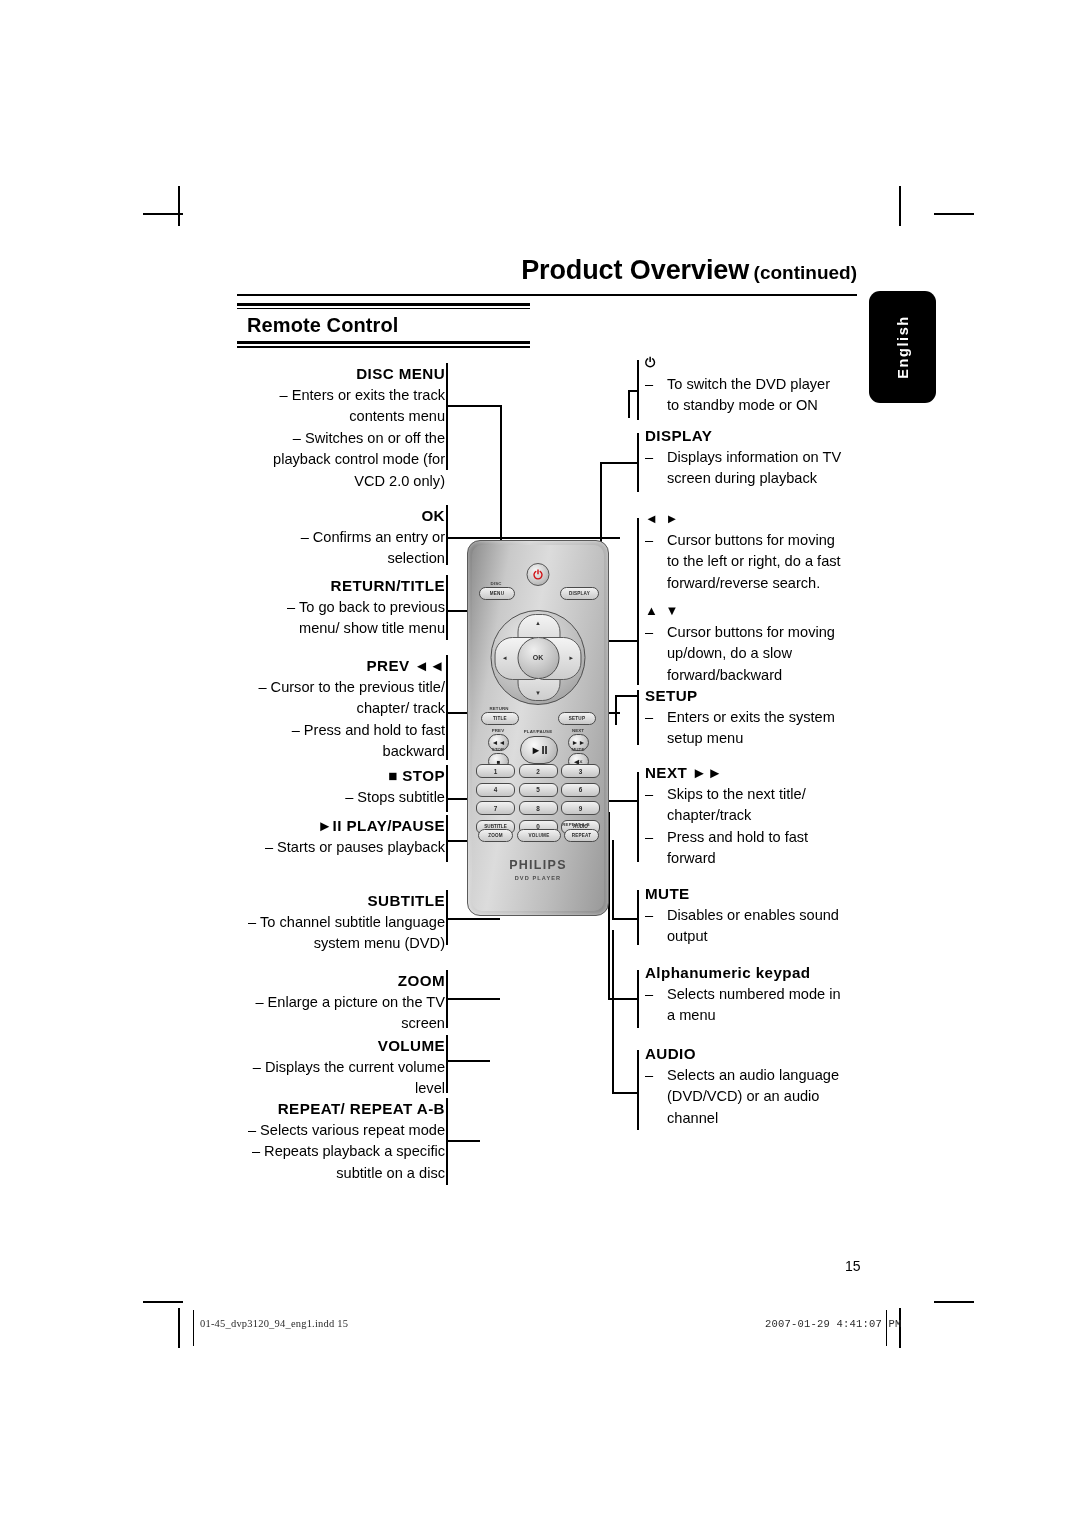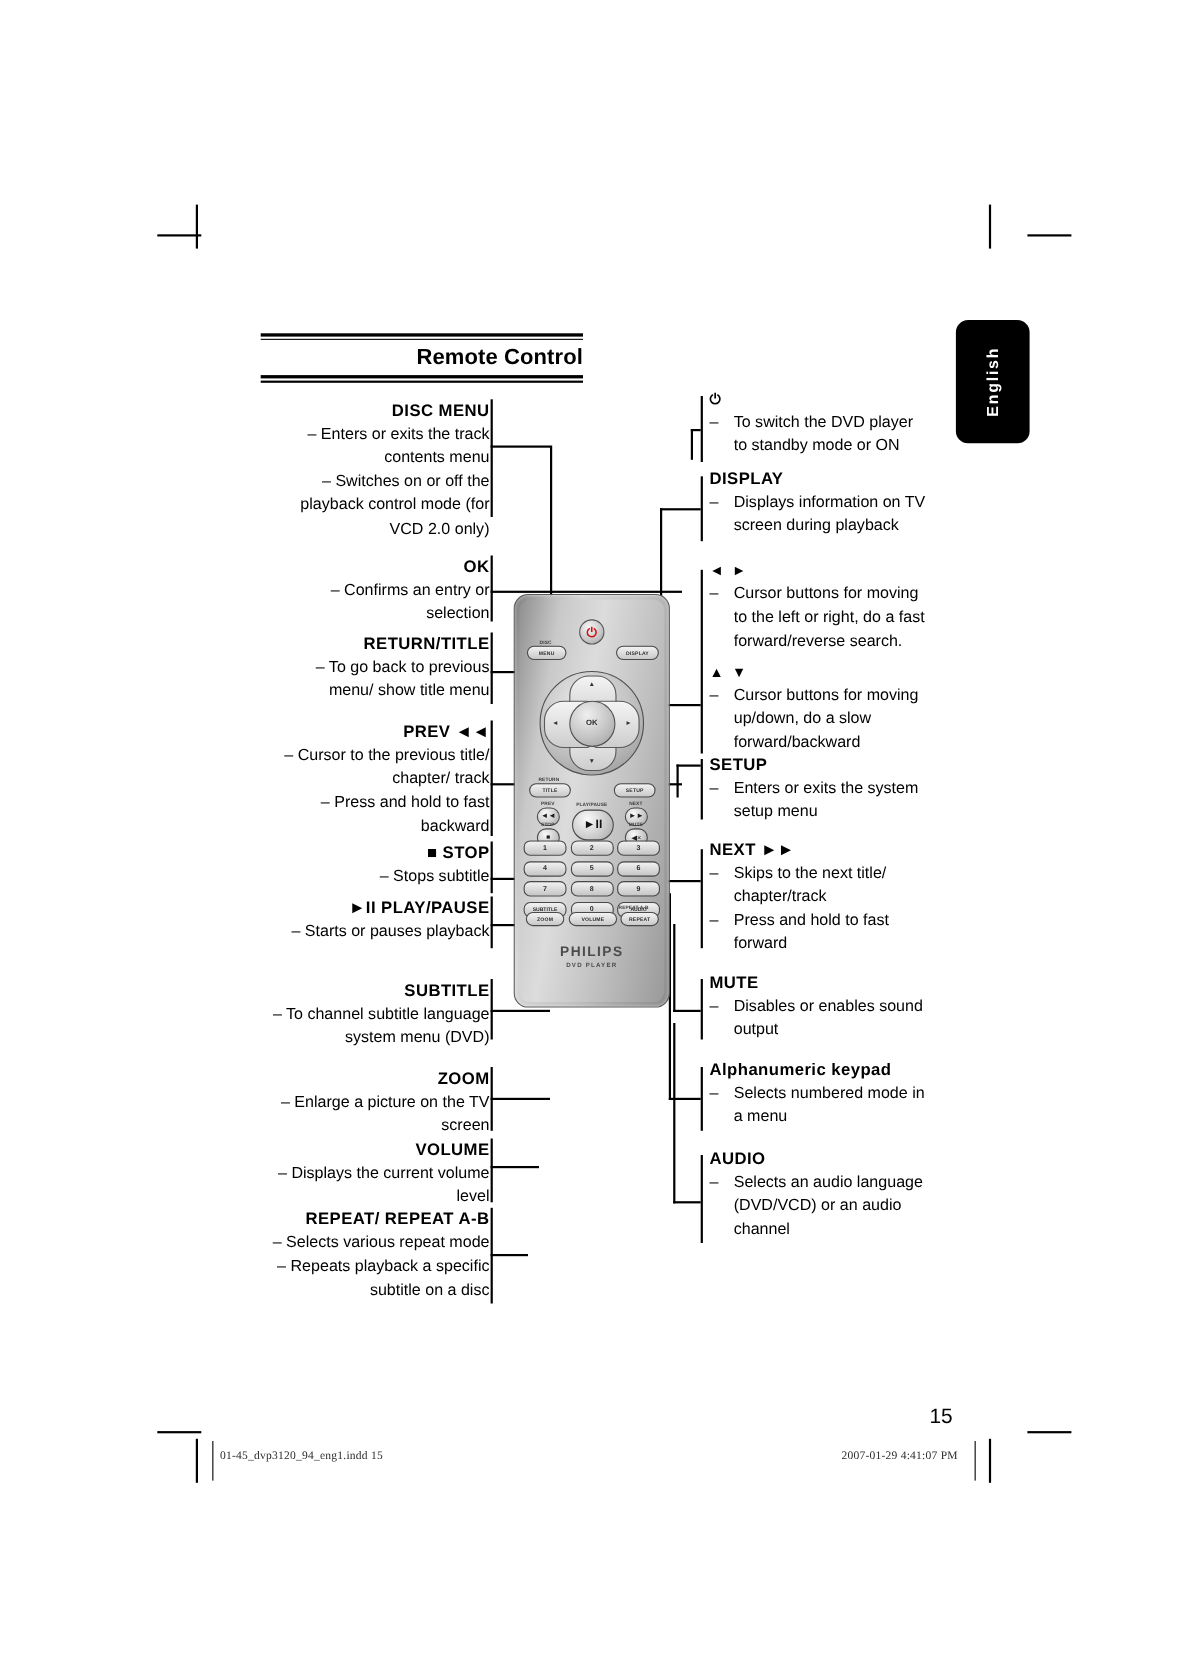--- a/index.html
+++ b/index.html
@@ -14,21 +14,21 @@
   .cm-h{height:1.5px;width:40px;}
 
   
   #page-header{position:absolute;left:237px;top:255px;width:620px;height:46px;}
   #page-header .title-row{position:absolute;right:0;top:0;white-space:nowrap;}
   #page-header .t-main{font-size:27px;font-weight:bold;letter-spacing:-0.1px;}
   #page-header .t-sub{font-size:19px;font-weight:bold;}
   #page-header .rule{position:absolute;left:0;right:0;bottom:5px;height:2.4px;background:#000;}
 
   
-  #section-heading{position:absolute;left:237px;top:303px;width:293px;text-align:right;}
+  #section-heading{position:absolute;left:237px;top:303px;width:293px;}
   #section-heading .bar{height:2.6px;background:#000;}
   #section-heading .bar.thin{height:1.4px;margin-top:2.4px;}
   #section-heading .sec-text{font-size:20px;font-weight:bold;padding:5px 0 4px 10px;letter-spacing:0.1px;}
 
   
   #english-tab{position:absolute;left:869px;top:291px;width:67px;height:112px;
     background:#000;border-radius:11px;}
   #english-tab span{position:absolute;left:50%;top:50%;
     transform:translate(-50%,-50%) rotate(-90deg);
     color:#fff;font-size:14.5px;font-weight:bold;letter-spacing:1.6px;white-space:nowrap;}
@@ -100,41 +100,48 @@
     background:linear-gradient(180deg,#f2f2f2,#c5c5c5);
     border:1px solid #4a4a4a;
     display:flex;align-items:center;justify-content:center;
     font-size:6.4px;font-weight:bold;color:#2a2a2a;}
 
   #brand{position:absolute;left:0;right:0;top:318px;text-align:center;}
   #brand .ph{font-size:12.5px;font-weight:bold;color:#4b4b4b;letter-spacing:1.3px;}
   #brand .dp{font-size:5.6px;font-weight:bold;color:#4b4b4b;letter-spacing:1.1px;margin-top:3px;}
 
   
-  #page-number{position:absolute;left:845px;top:1258px;font-size:19px;margin-top:20px;}
+  #page-number{position:absolute;left:845px;top:1258px;font-size:14px;}
   #footer-left{position:absolute;left:200px;top:1318px;font-size:10.5px;color:#2b2b2b;
     font-family:"Liberation Serif", serif;letter-spacing:.2px;}
   #footer-right{position:absolute;left:765px;top:1318px;font-size:10.5px;color:#2b2b2b;
-    font-family:Liberation Serif, serif;letter-spacing:.2px;text-align:center;}
+    font-family:Liberation Mono, monospace;letter-spacing:.2px;text-align:center;}
   .foot-rule{position:absolute;background:#000;}
 </style>
 </head>
 <body>
 
 <div class="page">
 
   <div class="crop cm-v" style="left:178px;top:186px;"></div>
   <div class="crop cm-v" style="left:899px;top:186px;"></div>
   <div class="crop cm-h" style="left:143px;top:213px;"></div>
   <div class="crop cm-h" style="left:934px;top:213px;"></div>
   <div class="crop cm-h" style="left:143px;top:1301px;"></div>
   <div class="crop cm-h" style="left:934px;top:1301px;"></div>
   <div class="crop cm-v" style="left:178px;top:1308px;"></div>
   <div class="crop cm-v" style="left:899px;top:1308px;"></div>
 
+  <div id="page-header">
+    <div class="title-row">
+      <span class="t-main">Product Overview</span>
+      <span class="t-sub">(continued)</span>
+    </div>
+    <div class="rule"></div>
+  </div>
 
   <div id="section-heading">
     <div class="bar"></div>
     <div class="bar thin"></div>
     <div class="sec-text">Remote Control</div>
     <div class="bar"></div>
     <div class="bar thin"></div>
   </div>
 
   <div id="english-tab">

